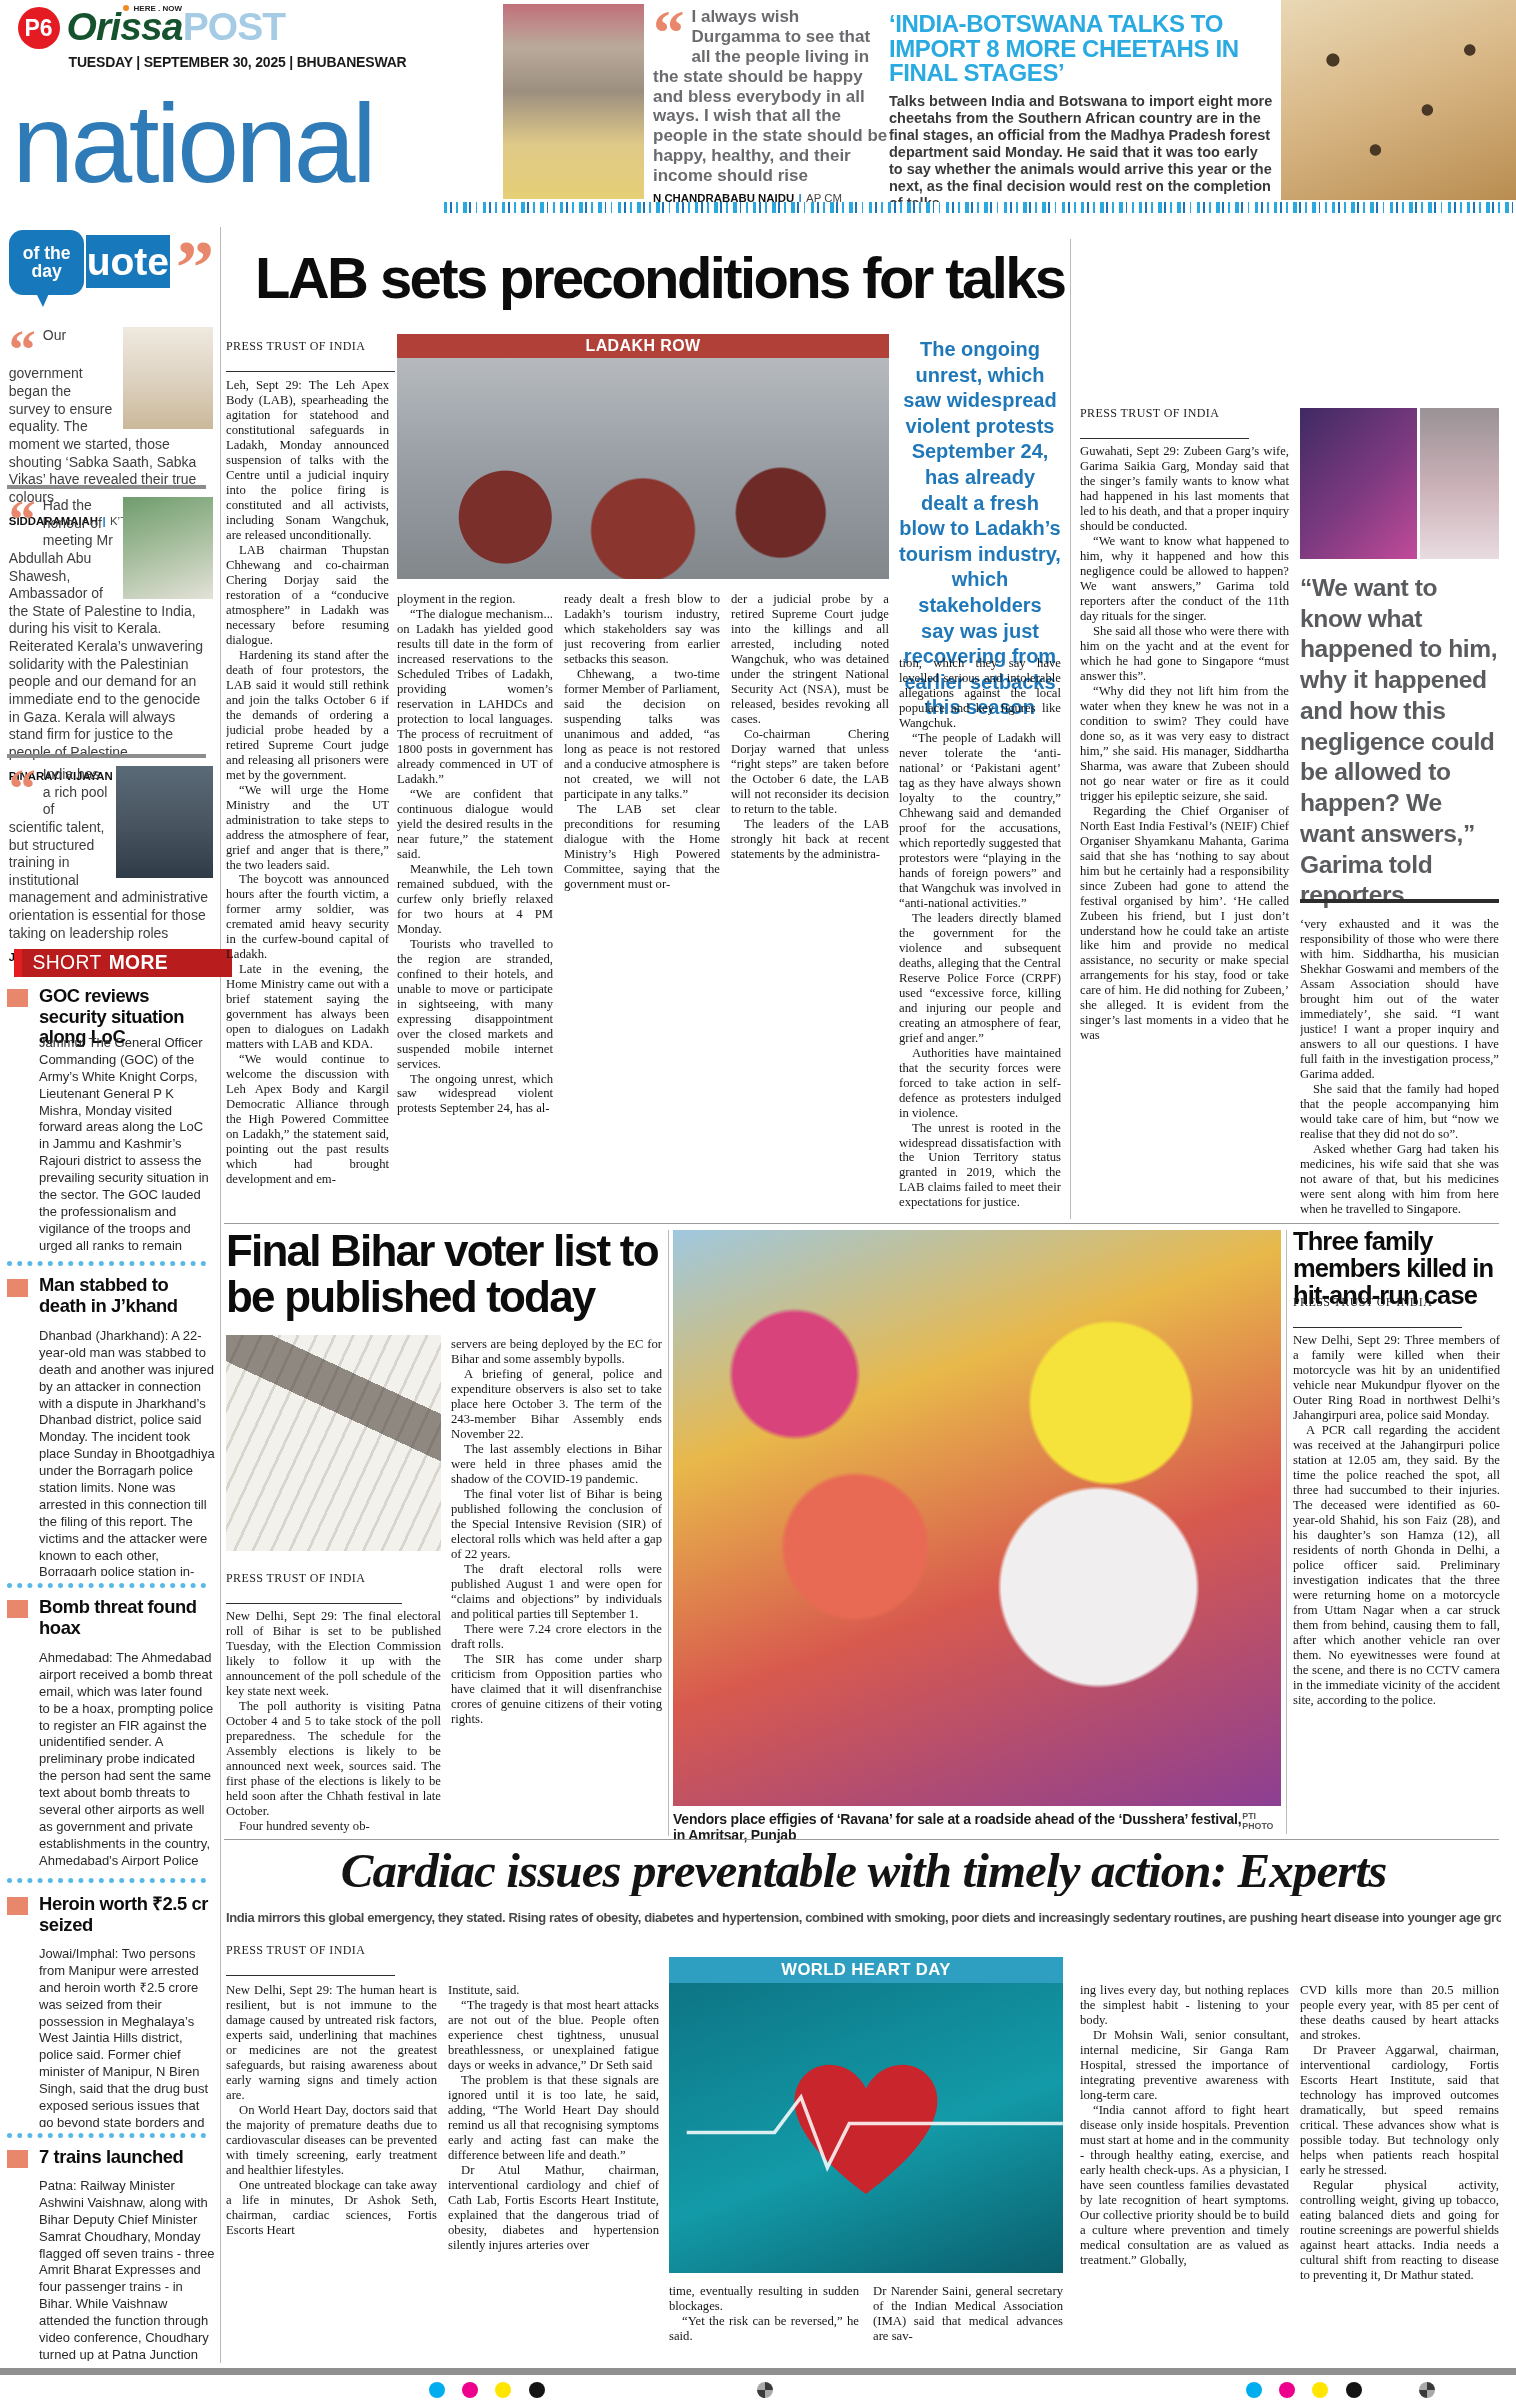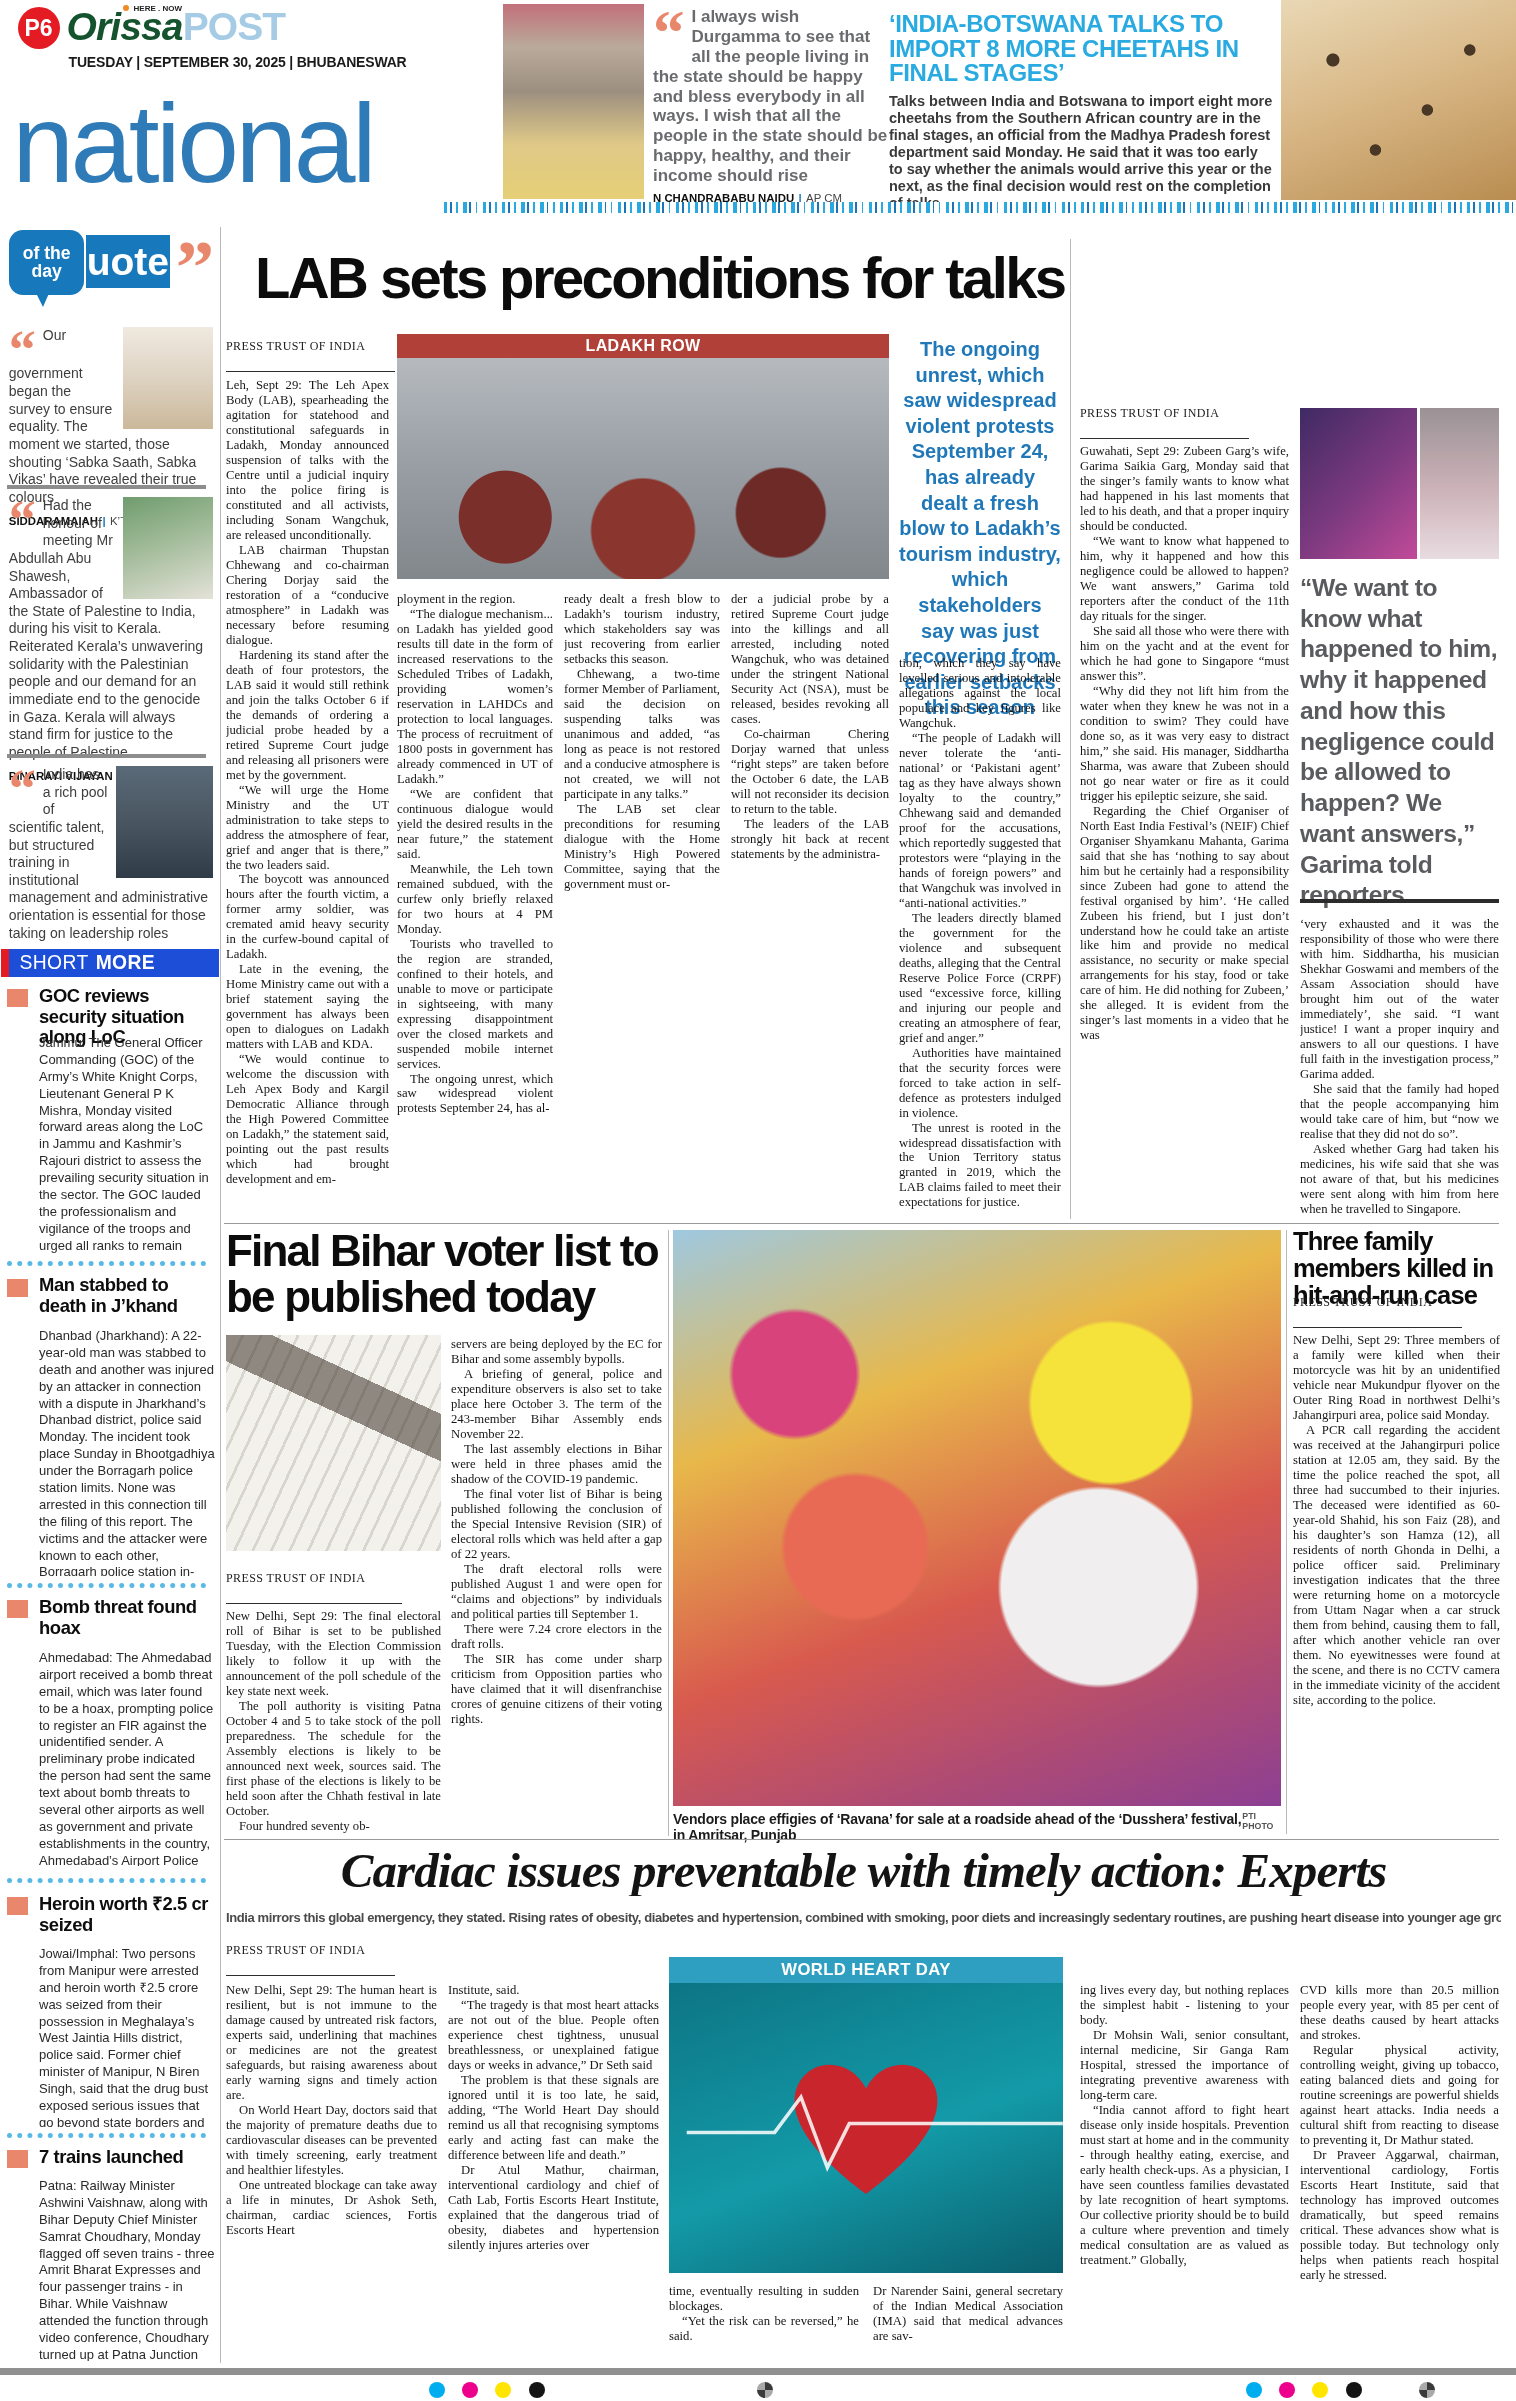--- a/index.html
+++ b/index.html
@@ -116,21 +116,21 @@
     <div class="qp">
       <div class="q-photo photo" style="position:relative;float:right;width:97px;height:112px;background:linear-gradient(180deg,#5b6a78 0%,#47545f 55%,#2f3b46 100%);"></div>
       <span class="qmark">“</span>
       <span>India has a rich pool of scientific talent, but structured training in institutional management and administrative orientation is essential for those taking on leadership roles</span>
     </div>
     <div class="attr">
       <span>JITENDRA SINGH</span><span class="pipe">|</span><span class="role">UNION MINISTER</span>
     </div>
   </div>
 
-  <div class="abs sans" style="left:1px;top:949px;width:199px;height:28px;background:#1d4ed8;border-left:8px solid #e51b24;
+  <div class="abs sans" style="left:14px;top:949px;width:199px;height:28px;background:#b91c1c;border-left:8px solid #e51b24;
               display:flex;align-items:center;padding-left:10.5px;color:#fff;font-size:19.3px;letter-spacing:0.4px;">
     <span style="font-weight:400;margin-right:7px;">SHORT</span>
     <span style="font-weight:700;">MORE</span>
   </div>
 
   <div class="sqbullet" style="left:7px;top:989px;width:21px;height:17.6px;"></div>
   <div class="st-head" style="left:39px;top:986px;width:174px;">GOC reviews security situation along LoC</div>
   <div class="bodycol stbody" style="left:39px;top:1035px;width:176px;height:221px;">
     <p>Jammu: The General Officer Commanding (GOC) of the Army’s White Knight Corps, Lieutenant General P K Mishra, Monday visited forward areas along the LoC in Jammu and Kashmir’s Rajouri district to assess the prevailing security situation in the sector. The GOC lauded the professionalism and vigilance of the troops and urged all ranks to remain steadfast with a strong offensive posture.</p>
   </div>
@@ -309,22 +309,22 @@
       <p>Dr Narender Saini, general secretary of the Indian Medical Association (IMA) said that medical advances are sav-</p>
     </div>
 
   <div class="bodycol" style="left:1080px;top:1983px;width:209px;height:386px;">
       <p>ing lives every day, but nothing replaces the simplest habit - listening to your body.</p>
       <p>Dr Mohsin Wali, senior consultant, internal medicine, Sir Ganga Ram Hospital, stressed the importance of integrating preventive awareness with long-term care.</p>
       <p>“India cannot afford to fight heart disease only inside hospitals. Prevention must start at home and in the community - through healthy eating, exercise, and early health check-ups. As a physician, I have seen countless families devastated by late recognition of heart symptoms. Our collective priority should be to build a culture where prevention and timely medical consultation are as valued as treatment.” Globally,</p>
     </div>
   <div class="bodycol" style="left:1300px;top:1983px;width:199px;height:386px;">
       <p>CVD kills more than 20.5 million people every year, with 85 per cent of these deaths caused by heart attacks and strokes.</p>
+      <p>Dr Praveer Aggarwal, chairman, interventional cardiology, Fortis Escorts Heart Institute, said that technology has improved outcomes dramatically, but speed remains critical. These advances show what is possible today. But technology only helps when patients reach hospital early he stressed.</p>
       <p>Regular physical activity, controlling weight, giving up tobacco, eating balanced diets and going for routine screenings are powerful shields against heart attacks. India needs a cultural shift from reacting to disease to preventing it, Dr Mathur stated.</p>
-      <p>Dr Praveer Aggarwal, chairman, interventional cardiology, Fortis Escorts Heart Institute, said that technology has improved outcomes dramatically, but speed remains critical. These advances show what is possible today. But technology only helps when patients reach hospital early he stressed.</p>
     </div>
 
   <div class="graybar" style="left:0;top:2368px;width:1517px;height:7px;background:#909090;"></div>
   <div class="regdot" style="left:429px;top:2382px;background:#00aeef;"></div>
   <div class="regdot" style="left:462px;top:2382px;background:#ec008c;"></div>
   <div class="regdot" style="left:495px;top:2382px;background:#ffe500;"></div>
   <div class="regdot" style="left:529px;top:2382px;background:#141414;"></div>
   <div class="regdot" style="left:757px;top:2382px;background:conic-gradient(#3a3a3a 0 25%,#a9a9a9 25% 50%,#3a3a3a 50% 75%,#a9a9a9 75% 100%);"></div>
   <div class="regdot" style="left:1246px;top:2382px;background:#00aeef;"></div>
   <div class="regdot" style="left:1279px;top:2382px;background:#ec008c;"></div>

